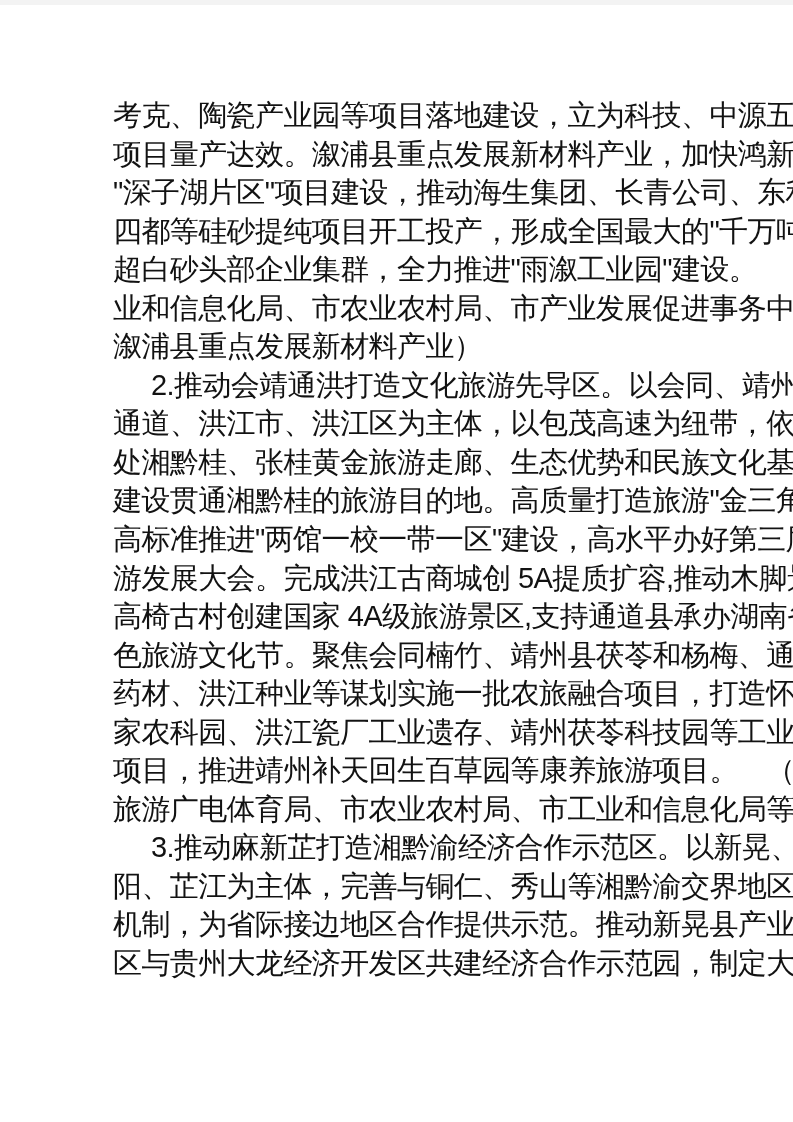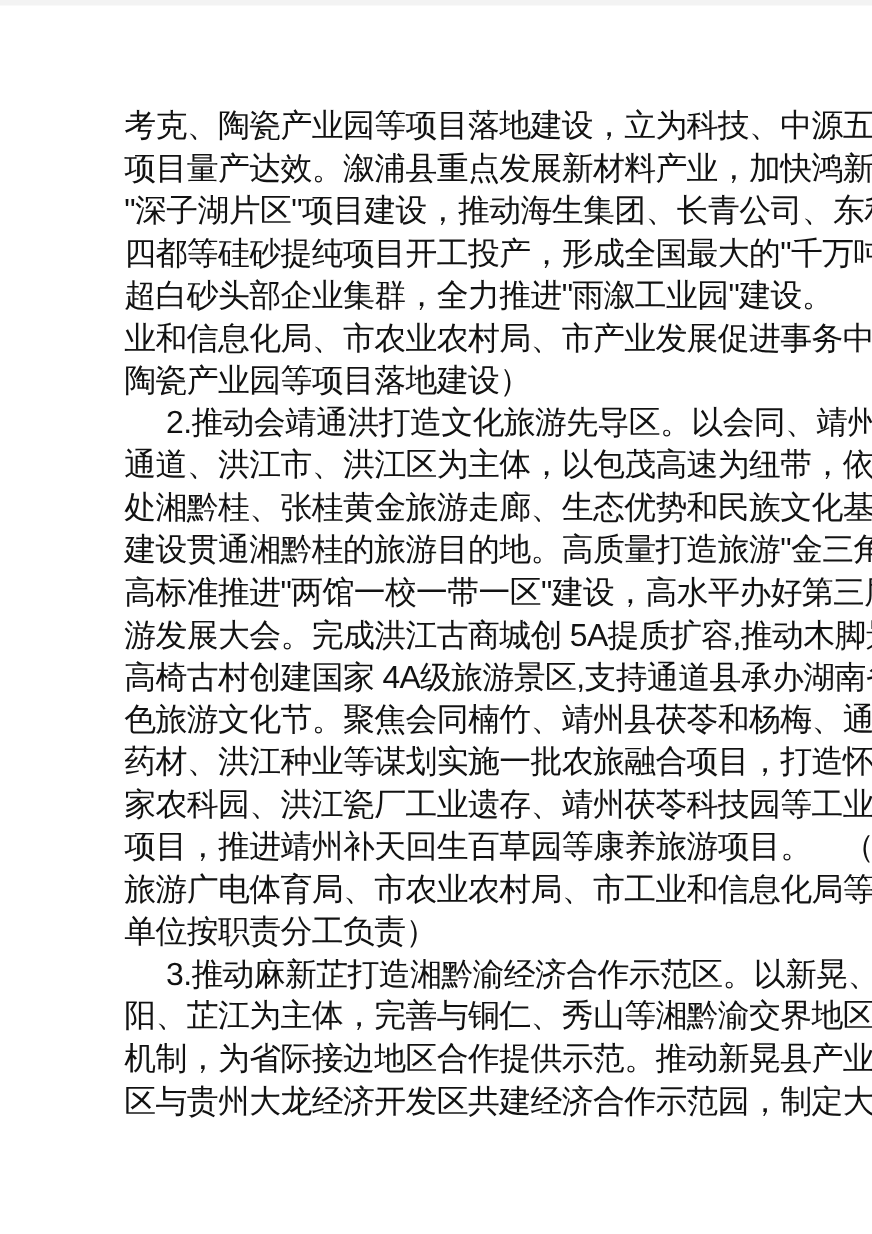--- a/index.html
+++ b/index.html
@@ -44,37 +44,36 @@
 
   <div class="text-block">
 
     <div class="para">
       <div class="line">考克、陶瓷产业园等项目落地建设，立为科技、中源五金等</div>
       <div class="line">项目量产达效。溆浦县重点发展新材料产业，加快鸿新实业</div>
       <div class="line">"深子湖片区"项目建设，推动海生集团、长青公司、东利、</div>
       <div class="line">四都等硅砂提纯项目开工投产，形成全国最大的"千万吨级"</div>
       <div class="line">超白砂头部企业集群，全力推进"雨溆工业园"建设。　（市工</div>
       <div class="line">业和信息化局、市农业农村局、市产业发展促进事务中心等</div>
-      <div class="line">陶瓷产业园等项目落地建设）</div>
+      <div class="line">溆浦县重点发展新材料产业）</div>
     </div>
 
     <div class="para">
       <div class="line first-line-indent">2.推动会靖通洪打造文化旅游先导区。以会同、靖州、</div>
       <div class="line">通道、洪江市、洪江区为主体，以包茂高速为纽带，依托地</div>
       <div class="line">处湘黔桂、张桂黄金旅游走廊、生态优势和民族文化基础，</div>
       <div class="line">建设贯通湘黔桂的旅游目的地。高质量打造旅游"金三角"，</div>
       <div class="line">高标准推进"两馆一校一带一区"建设，高水平办好第三届旅</div>
       <div class="line">游发展大会。完成洪江古商城创 5A提质扩容,推动木脚景区、</div>
       <div class="line">高椅古村创建国家 4A级旅游景区,支持通道县承办湖南省红</div>
       <div class="line">色旅游文化节。聚焦会同楠竹、靖州县茯苓和杨梅、通道中</div>
       <div class="line">药材、洪江种业等谋划实施一批农旅融合项目，打造怀化国</div>
       <div class="line">家农科园、洪江瓷厂工业遗存、靖州茯苓科技园等工业旅游</div>
       <div class="line">项目，推进靖州补天回生百草园等康养旅游项目。　（市文化</div>
       <div class="line">旅游广电体育局、市农业农村局、市工业和信息化局等相关</div>
-      <div class="line">单位按职责分工负责）</div>
     </div>
 
     <div class="para">
       <div class="line first-line-indent">3.推动麻新芷打造湘黔渝经济合作示范区。以新晃、麻</div>
       <div class="line">阳、芷江为主体，完善与铜仁、秀山等湘黔渝交界地区协作</div>
       <div class="line">机制，为省际接边地区合作提供示范。推动新晃县产业开发</div>
       <div class="line">区与贵州大龙经济开发区共建经济合作示范园，制定大新协</div>
     </div>
 
   </div>

